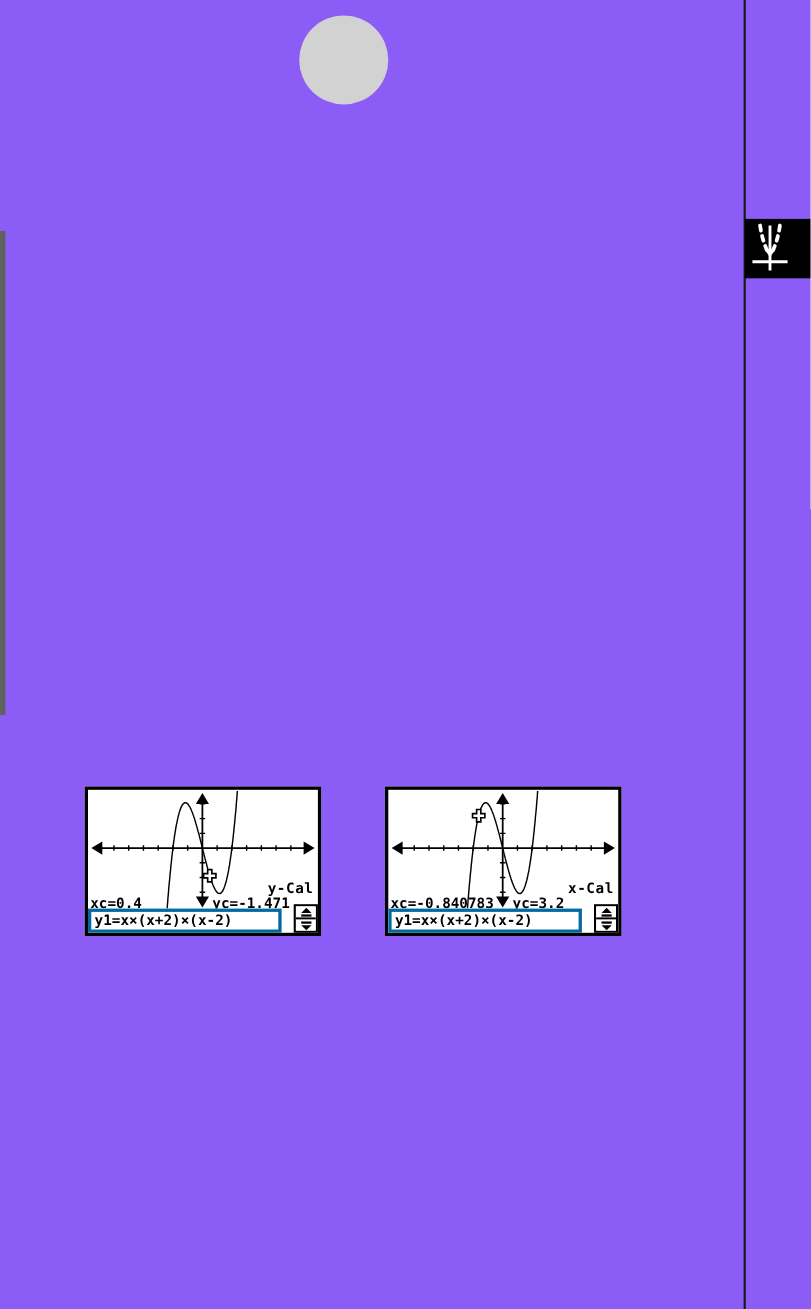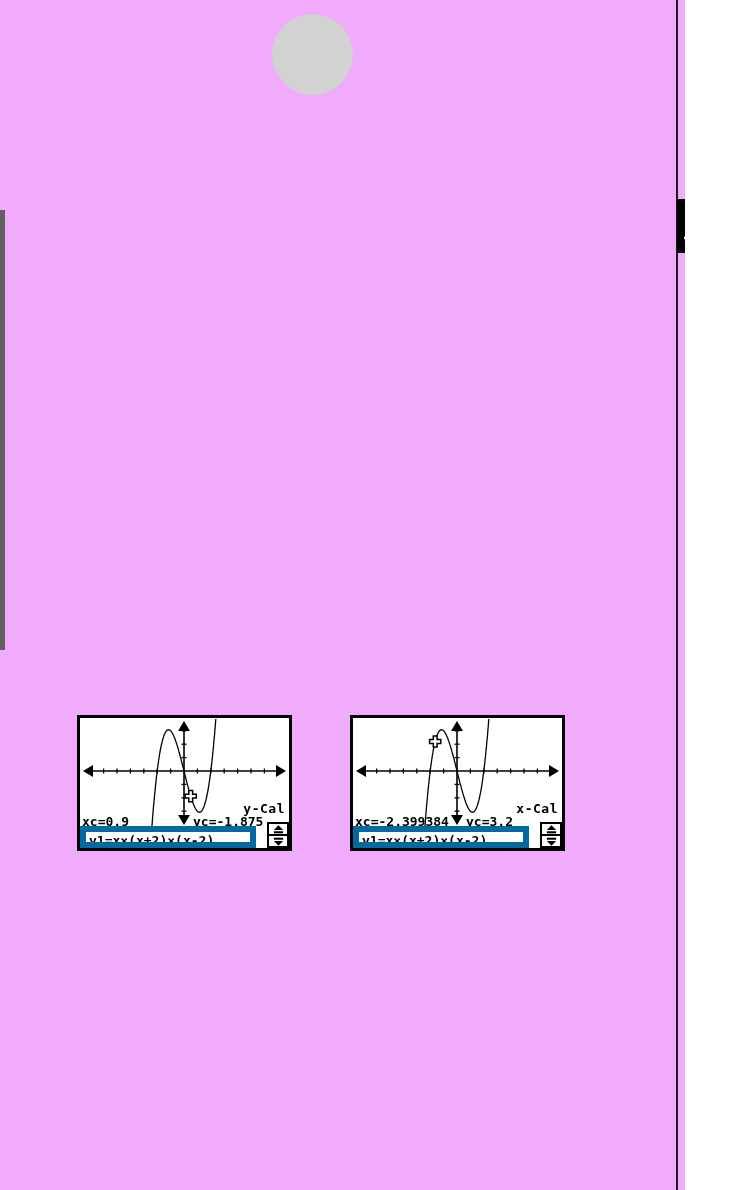--- a/index.html
+++ b/index.html
@@ -1,37 +1,37 @@
 <!DOCTYPE html>
 <html><head>
 <meta charset="utf-8">
 <style>
   html,body{margin:0;padding:0;background:#fff;}
-  .page{position:relative;width:685px;height:1190px;background:#f0abfc;overflow:hidden;
+  .page{position:relative;width:737px;height:1190px;background:#8b5cf6;overflow:hidden;
         font-family:"DejaVu Sans Mono","Liberation Mono",monospace;}
 
   
   .corner-dot{position:absolute;left:272px;top:14px;width:81px;height:81px;border-radius:50%;}
   .side-tab{position:absolute;left:0;top:210px;width:5px;height:440px;}
   .right-rule{position:absolute;left:676px;top:0;width:2px;height:1190px;}
   .chapter-tab{position:absolute;left:677px;top:199px;width:60px;height:54px;
                display:flex;align-items:center;}
 
   
   .calc-screen{position:absolute;top:715px;width:215px;height:136px;border:3px solid #000;
                box-sizing:border-box;background:#fff;}
   .calc-screen.s1{left:77px;}
   .calc-screen.s2{left:350px;}
   .graph-svg{position:absolute;left:0;top:0;width:209px;height:130px;}
   .trace-label{position:absolute;right:4px;top:83px;font-size:13px;font-weight:bold;
                letter-spacing:0.5px;color:#000;white-space:pre;}
   .xc-value{position:absolute;left:2px;top:96px;font-size:13px;font-weight:bold;color:#000;white-space:pre;}
   .yc-value{position:absolute;left:113px;top:96px;font-size:13px;font-weight:bold;color:#000;white-space:pre;}
   .formula-row{position:absolute;left:0;right:0;bottom:0;height:22px;}
-  .formula-box{position:absolute;left:0;bottom:0;width:176px;height:22px;border:6px solid #0369a1;
+  .formula-box{position:absolute;left:0;bottom:0;width:176px;height:22px;border:3px solid #0369a1;
                box-sizing:border-box;background:#fff;font-size:13px;font-weight:bold;
                line-height:17px;padding-left:3px;white-space:pre;overflow:hidden;color:#000;}
   .scroll-widget{position:absolute;right:0;bottom:0;width:22px;height:26px;border:2px solid #000;
                  box-sizing:border-box;background:#fff;display:flex;flex-direction:column;}
   .scroll-btn{flex:1;display:flex;align-items:center;justify-content:center;background:#fff;}
   .scroll-btn.up{border-bottom:2px solid #000;}
 </style>
 </head>
 <body>
 
@@ -79,22 +79,22 @@
         <line x1="101.5" y1="93.2" x2="106.5" y2="93.2" stroke="#000" stroke-width="1.3"></line>
         <line x1="101.5" y1="79.8" x2="106.5" y2="79.8" stroke="#000" stroke-width="1.3"></line>
         <line x1="101.5" y1="66.4" x2="106.5" y2="66.4" stroke="#000" stroke-width="1.3"></line>
         <line x1="101.5" y1="39.6" x2="106.5" y2="39.6" stroke="#000" stroke-width="1.3"></line>
         <line x1="101.5" y1="26.2" x2="106.5" y2="26.2" stroke="#000" stroke-width="1.3"></line>
         <line x1="101.5" y1="12.799999999999997" x2="106.5" y2="12.799999999999997" stroke="#000" stroke-width="1.3"></line>
         <polyline points="61.1,320.6 61.4,313.5 61.7,306.5 61.9,299.5 62.2,292.7 62.5,286.0 62.7,279.4 63.0,272.9 63.3,266.5 63.5,260.2 63.8,254.0 64.1,247.9 64.3,241.9 64.6,235.9 64.9,230.1 65.1,224.4 65.4,218.7 65.7,213.2 65.9,207.7 66.2,202.4 66.5,197.1 66.7,191.9 67.0,186.8 67.3,181.8 67.6,176.9 67.8,172.0 68.1,167.3 68.4,162.6 68.6,158.1 68.9,153.6 69.2,149.2 69.4,144.8 69.7,140.6 70.0,136.4 70.2,132.4 70.5,128.4 70.8,124.5 71.0,120.6 71.3,116.9 71.6,113.2 71.8,109.6 72.1,106.1 72.4,102.6 72.6,99.3 72.9,96.0 73.2,92.8 73.4,89.6 73.7,86.5 74.0,83.5 74.3,80.6 74.5,77.8 74.8,75.0 75.1,72.3 75.3,69.6 75.6,67.0 75.9,64.5 76.1,62.1 76.4,59.7 76.7,57.4 76.9,55.2 77.2,53.0 77.5,50.9 77.7,48.8 78.0,46.9 78.3,44.9 78.5,43.1 78.8,41.3 79.1,39.5 79.3,37.9 79.6,36.2 79.9,34.7 80.1,33.2 80.4,31.7 80.7,30.3 81.0,29.0 81.2,27.7 81.5,26.5 81.8,25.3 82.0,24.2 82.3,23.1 82.6,22.1 82.8,21.2 83.1,20.3 83.4,19.4 83.6,18.6 83.9,17.8 84.2,17.1 84.4,16.4 84.7,15.8 85.0,15.3 85.2,14.7 85.5,14.2 85.8,13.8 86.0,13.4 86.3,13.1 86.6,12.8 86.8,12.5 87.1,12.3 87.4,12.1 87.7,11.9 87.9,11.8 88.2,11.8 88.5,11.7 88.7,11.7 89.0,11.8 89.3,11.9 89.5,12.0 89.8,12.1 90.1,12.3 90.3,12.5 90.6,12.8 90.9,13.1 91.1,13.4 91.4,13.7 91.7,14.1 91.9,14.5 92.2,15.0 92.5,15.4 92.7,15.9 93.0,16.4 93.3,17.0 93.5,17.6 93.8,18.1 94.1,18.8 94.4,19.4 94.6,20.1 94.9,20.8 95.2,21.5 95.4,22.2 95.7,23.0 96.0,23.7 96.2,24.5 96.5,25.3 96.8,26.2 97.0,27.0 97.3,27.9 97.6,28.8 97.8,29.6 98.1,30.6 98.4,31.5 98.6,32.4 98.9,33.4 99.2,34.3 99.4,35.3 99.7,36.3 100.0,37.3 100.2,38.3 100.5,39.3 100.8,40.3 101.1,41.4 101.3,42.4 101.6,43.4 101.9,44.5 102.1,45.5 102.4,46.6 102.7,47.7 102.9,48.7 103.2,49.8 103.5,50.9 103.7,51.9 104.0,53.0 104.3,54.1 104.5,55.1 104.8,56.2 105.1,57.3 105.3,58.3 105.6,59.4 105.9,60.5 106.1,61.5 106.4,62.6 106.7,63.6 106.9,64.6 107.2,65.7 107.5,66.7 107.8,67.7 108.0,68.7 108.3,69.7 108.6,70.7 108.8,71.7 109.1,72.6 109.4,73.6 109.6,74.5 109.9,75.4 110.2,76.4 110.4,77.2 110.7,78.1 111.0,79.0 111.2,79.8 111.5,80.7 111.8,81.5 112.0,82.3 112.3,83.0 112.6,83.8 112.8,84.5 113.1,85.2 113.4,85.9 113.6,86.6 113.9,87.2 114.2,87.9 114.5,88.4 114.7,89.0 115.0,89.6 115.3,90.1 115.5,90.6 115.8,91.0 116.1,91.5 116.3,91.9 116.6,92.3 116.9,92.6 117.1,92.9 117.4,93.2 117.7,93.5 117.9,93.7 118.2,93.9 118.5,94.0 118.7,94.1 119.0,94.2 119.3,94.3 119.5,94.3 119.8,94.2 120.1,94.2 120.3,94.1 120.6,93.9 120.9,93.7 121.2,93.5 121.4,93.2 121.7,92.9 122.0,92.6 122.2,92.2 122.5,91.8 122.8,91.3 123.0,90.7 123.3,90.2 123.6,89.6 123.8,88.9 124.1,88.2 124.4,87.4 124.6,86.6 124.9,85.7 125.2,84.8 125.4,83.9 125.7,82.9 126.0,81.8 126.2,80.7 126.5,79.5 126.8,78.3 127.0,77.0 127.3,75.7 127.6,74.3 127.9,72.8 128.1,71.3 128.4,69.8 128.7,68.1 128.9,66.5 129.2,64.7 129.5,62.9 129.7,61.1 130.0,59.1 130.3,57.2 130.5,55.1 130.8,53.0 131.1,50.8 131.3,48.6 131.6,46.3 131.9,43.9 132.1,41.5 132.4,39.0 132.7,36.4 132.9,33.7 133.2,31.0 133.5,28.2 133.7,25.4 134.0,22.5 134.3,19.5 134.6,16.4 134.8,13.2 135.1,10.0 135.4,6.7 135.6,3.4 135.9,-0.1 136.2,-3.6 136.4,-7.2 136.7,-10.9 137.0,-14.6 137.2,-18.5 137.5,-22.4 137.8,-26.4 138.0,-30.4 138.3,-34.6 138.6,-38.8 138.8,-43.2 139.1,-47.6 139.4,-52.1 139.6,-56.6 139.9,-61.3 140.2,-66.0 140.4,-70.9 140.7,-75.8 141.0,-80.8 141.3,-85.9 141.5,-91.1 141.8,-96.4 142.1,-101.7 142.3,-107.2 142.6,-112.7 142.9,-118.4 143.1,-124.1 143.4,-129.9 143.7,-135.9 143.9,-141.9 144.2,-148.0 144.5,-154.2 144.7,-160.5 145.0,-166.9 145.3,-173.4 145.5,-180.0 145.8,-186.7 146.1,-193.5 146.3,-200.5 146.6,-207.5" fill="none" stroke="#000" stroke-width="1.3" clip-path="url(#gclip0)"></polyline>
         <path d="M 108.8 72.525 h 3.8 v 3.7 h 3.7 v 3.8 h -3.7 v 3.7 h -3.8 v -3.7 h -3.7 v -3.8 h 3.7 Z" fill="#fff" stroke="#000" stroke-width="1.5"></path>
       </svg>
     <div class="trace-label">y-Cal</div>
-    <div class="xc-value">xc=0.9</div>
-    <div class="yc-value">yc=-1.875</div>
+    <div class="xc-value">xc=0.4</div>
+    <div class="yc-value">yc=-1.471</div>
     <div class="formula-row">
       <div class="formula-box">y1=x×(x+2)×(x-2)</div>
       <div class="scroll-widget">
         <div class="scroll-btn up">
           <svg width="13" height="9" viewBox="0 0 14 9">
               <polygon points="7,0 12,5 2,5" fill="#000"></polygon>
               <rect x="2" y="6.4" width="10" height="2.2" fill="#000"></rect>
             </svg>
         </div>
         <div class="scroll-btn">
@@ -135,21 +135,21 @@
         <line x1="101.5" y1="93.2" x2="106.5" y2="93.2" stroke="#000" stroke-width="1.3"></line>
         <line x1="101.5" y1="79.8" x2="106.5" y2="79.8" stroke="#000" stroke-width="1.3"></line>
         <line x1="101.5" y1="66.4" x2="106.5" y2="66.4" stroke="#000" stroke-width="1.3"></line>
         <line x1="101.5" y1="39.6" x2="106.5" y2="39.6" stroke="#000" stroke-width="1.3"></line>
         <line x1="101.5" y1="26.2" x2="106.5" y2="26.2" stroke="#000" stroke-width="1.3"></line>
         <line x1="101.5" y1="12.799999999999997" x2="106.5" y2="12.799999999999997" stroke="#000" stroke-width="1.3"></line>
         <polyline points="61.1,320.6 61.4,313.5 61.7,306.5 61.9,299.5 62.2,292.7 62.5,286.0 62.7,279.4 63.0,272.9 63.3,266.5 63.5,260.2 63.8,254.0 64.1,247.9 64.3,241.9 64.6,235.9 64.9,230.1 65.1,224.4 65.4,218.7 65.7,213.2 65.9,207.7 66.2,202.4 66.5,197.1 66.7,191.9 67.0,186.8 67.3,181.8 67.6,176.9 67.8,172.0 68.1,167.3 68.4,162.6 68.6,158.1 68.9,153.6 69.2,149.2 69.4,144.8 69.7,140.6 70.0,136.4 70.2,132.4 70.5,128.4 70.8,124.5 71.0,120.6 71.3,116.9 71.6,113.2 71.8,109.6 72.1,106.1 72.4,102.6 72.6,99.3 72.9,96.0 73.2,92.8 73.4,89.6 73.7,86.5 74.0,83.5 74.3,80.6 74.5,77.8 74.8,75.0 75.1,72.3 75.3,69.6 75.6,67.0 75.9,64.5 76.1,62.1 76.4,59.7 76.7,57.4 76.9,55.2 77.2,53.0 77.5,50.9 77.7,48.8 78.0,46.9 78.3,44.9 78.5,43.1 78.8,41.3 79.1,39.5 79.3,37.9 79.6,36.2 79.9,34.7 80.1,33.2 80.4,31.7 80.7,30.3 81.0,29.0 81.2,27.7 81.5,26.5 81.8,25.3 82.0,24.2 82.3,23.1 82.6,22.1 82.8,21.2 83.1,20.3 83.4,19.4 83.6,18.6 83.9,17.8 84.2,17.1 84.4,16.4 84.7,15.8 85.0,15.3 85.2,14.7 85.5,14.2 85.8,13.8 86.0,13.4 86.3,13.1 86.6,12.8 86.8,12.5 87.1,12.3 87.4,12.1 87.7,11.9 87.9,11.8 88.2,11.8 88.5,11.7 88.7,11.7 89.0,11.8 89.3,11.9 89.5,12.0 89.8,12.1 90.1,12.3 90.3,12.5 90.6,12.8 90.9,13.1 91.1,13.4 91.4,13.7 91.7,14.1 91.9,14.5 92.2,15.0 92.5,15.4 92.7,15.9 93.0,16.4 93.3,17.0 93.5,17.6 93.8,18.1 94.1,18.8 94.4,19.4 94.6,20.1 94.9,20.8 95.2,21.5 95.4,22.2 95.7,23.0 96.0,23.7 96.2,24.5 96.5,25.3 96.8,26.2 97.0,27.0 97.3,27.9 97.6,28.8 97.8,29.6 98.1,30.6 98.4,31.5 98.6,32.4 98.9,33.4 99.2,34.3 99.4,35.3 99.7,36.3 100.0,37.3 100.2,38.3 100.5,39.3 100.8,40.3 101.1,41.4 101.3,42.4 101.6,43.4 101.9,44.5 102.1,45.5 102.4,46.6 102.7,47.7 102.9,48.7 103.2,49.8 103.5,50.9 103.7,51.9 104.0,53.0 104.3,54.1 104.5,55.1 104.8,56.2 105.1,57.3 105.3,58.3 105.6,59.4 105.9,60.5 106.1,61.5 106.4,62.6 106.7,63.6 106.9,64.6 107.2,65.7 107.5,66.7 107.8,67.7 108.0,68.7 108.3,69.7 108.6,70.7 108.8,71.7 109.1,72.6 109.4,73.6 109.6,74.5 109.9,75.4 110.2,76.4 110.4,77.2 110.7,78.1 111.0,79.0 111.2,79.8 111.5,80.7 111.8,81.5 112.0,82.3 112.3,83.0 112.6,83.8 112.8,84.5 113.1,85.2 113.4,85.9 113.6,86.6 113.9,87.2 114.2,87.9 114.5,88.4 114.7,89.0 115.0,89.6 115.3,90.1 115.5,90.6 115.8,91.0 116.1,91.5 116.3,91.9 116.6,92.3 116.9,92.6 117.1,92.9 117.4,93.2 117.7,93.5 117.9,93.7 118.2,93.9 118.5,94.0 118.7,94.1 119.0,94.2 119.3,94.3 119.5,94.3 119.8,94.2 120.1,94.2 120.3,94.1 120.6,93.9 120.9,93.7 121.2,93.5 121.4,93.2 121.7,92.9 122.0,92.6 122.2,92.2 122.5,91.8 122.8,91.3 123.0,90.7 123.3,90.2 123.6,89.6 123.8,88.9 124.1,88.2 124.4,87.4 124.6,86.6 124.9,85.7 125.2,84.8 125.4,83.9 125.7,82.9 126.0,81.8 126.2,80.7 126.5,79.5 126.8,78.3 127.0,77.0 127.3,75.7 127.6,74.3 127.9,72.8 128.1,71.3 128.4,69.8 128.7,68.1 128.9,66.5 129.2,64.7 129.5,62.9 129.7,61.1 130.0,59.1 130.3,57.2 130.5,55.1 130.8,53.0 131.1,50.8 131.3,48.6 131.6,46.3 131.9,43.9 132.1,41.5 132.4,39.0 132.7,36.4 132.9,33.7 133.2,31.0 133.5,28.2 133.7,25.4 134.0,22.5 134.3,19.5 134.6,16.4 134.8,13.2 135.1,10.0 135.4,6.7 135.6,3.4 135.9,-0.1 136.2,-3.6 136.4,-7.2 136.7,-10.9 137.0,-14.6 137.2,-18.5 137.5,-22.4 137.8,-26.4 138.0,-30.4 138.3,-34.6 138.6,-38.8 138.8,-43.2 139.1,-47.6 139.4,-52.1 139.6,-56.6 139.9,-61.3 140.2,-66.0 140.4,-70.9 140.7,-75.8 141.0,-80.8 141.3,-85.9 141.5,-91.1 141.8,-96.4 142.1,-101.7 142.3,-107.2 142.6,-112.7 142.9,-118.4 143.1,-124.1 143.4,-129.9 143.7,-135.9 143.9,-141.9 144.2,-148.0 144.5,-154.2 144.7,-160.5 145.0,-166.9 145.3,-173.4 145.5,-180.0 145.8,-186.7 146.1,-193.5 146.3,-200.5 146.6,-207.5" fill="none" stroke="#000" stroke-width="1.3" clip-path="url(#gclip1)"></polyline>
         <path d="M 80.29439439999999 17.919999999999995 h 3.8 v 3.7 h 3.7 v 3.8 h -3.7 v 3.7 h -3.8 v -3.7 h -3.7 v -3.8 h 3.7 Z" fill="#fff" stroke="#000" stroke-width="1.5"></path>
       </svg>
     <div class="trace-label">x-Cal</div>
-    <div class="xc-value">xc=-2.399384</div>
+    <div class="xc-value">xc=-0.840783</div>
     <div class="yc-value">yc=3.2</div>
     <div class="formula-row">
       <div class="formula-box">y1=x×(x+2)×(x-2)</div>
       <div class="scroll-widget">
         <div class="scroll-btn up">
           <svg width="13" height="9" viewBox="0 0 14 9">
               <polygon points="7,0 12,5 2,5" fill="#000"></polygon>
               <rect x="2" y="6.4" width="10" height="2.2" fill="#000"></rect>
             </svg>
         </div>

